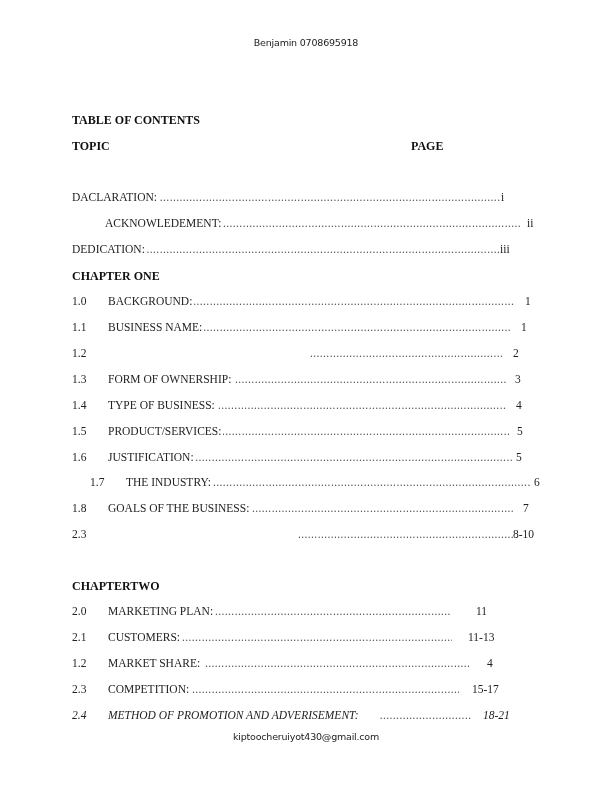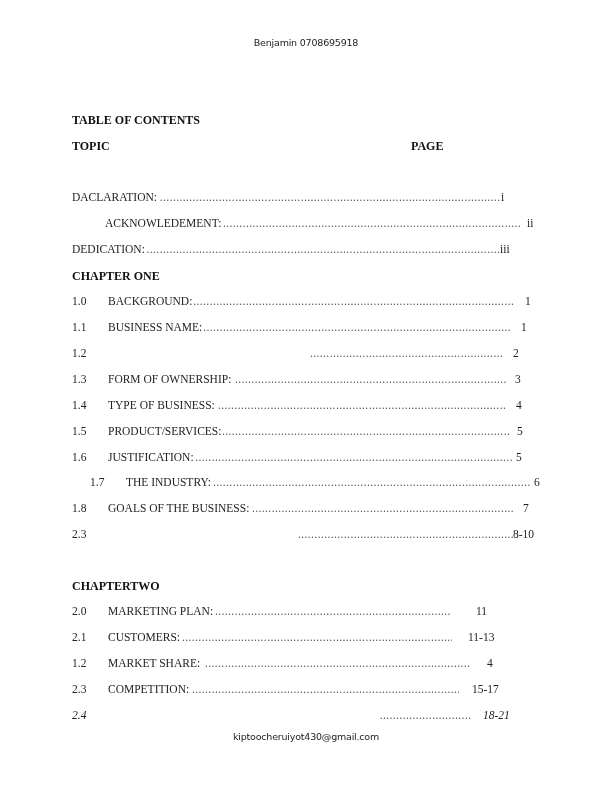--- a/index.html
+++ b/index.html
@@ -179,16 +179,17 @@
 </div>
 <div class="row" style="top:683px;">
   <span class="num">2.3</span>
   <span class="leader" style="left:192px; width:267px;"></span>
   <span class="title" style="left:108px;">COMPETITION:</span>
   <span class="page" style="left:472px;">15-17</span>
 </div>
 <div class="row" style="top:709px;font-style:italic;">
   <span class="num">2.4</span>
   <span class="leader" style="left:380px; width:91px;"></span>
+  <span class="title" style="left:108px;">METHOD OF PROMOTION AND ADVERISEMENT:</span>
   <span class="page" style="left:483px;">18-21</span>
 </div>
 
 <div class="footer-text">kiptoocheruiyot430@gmail.com</div>
 
 </body></html>

